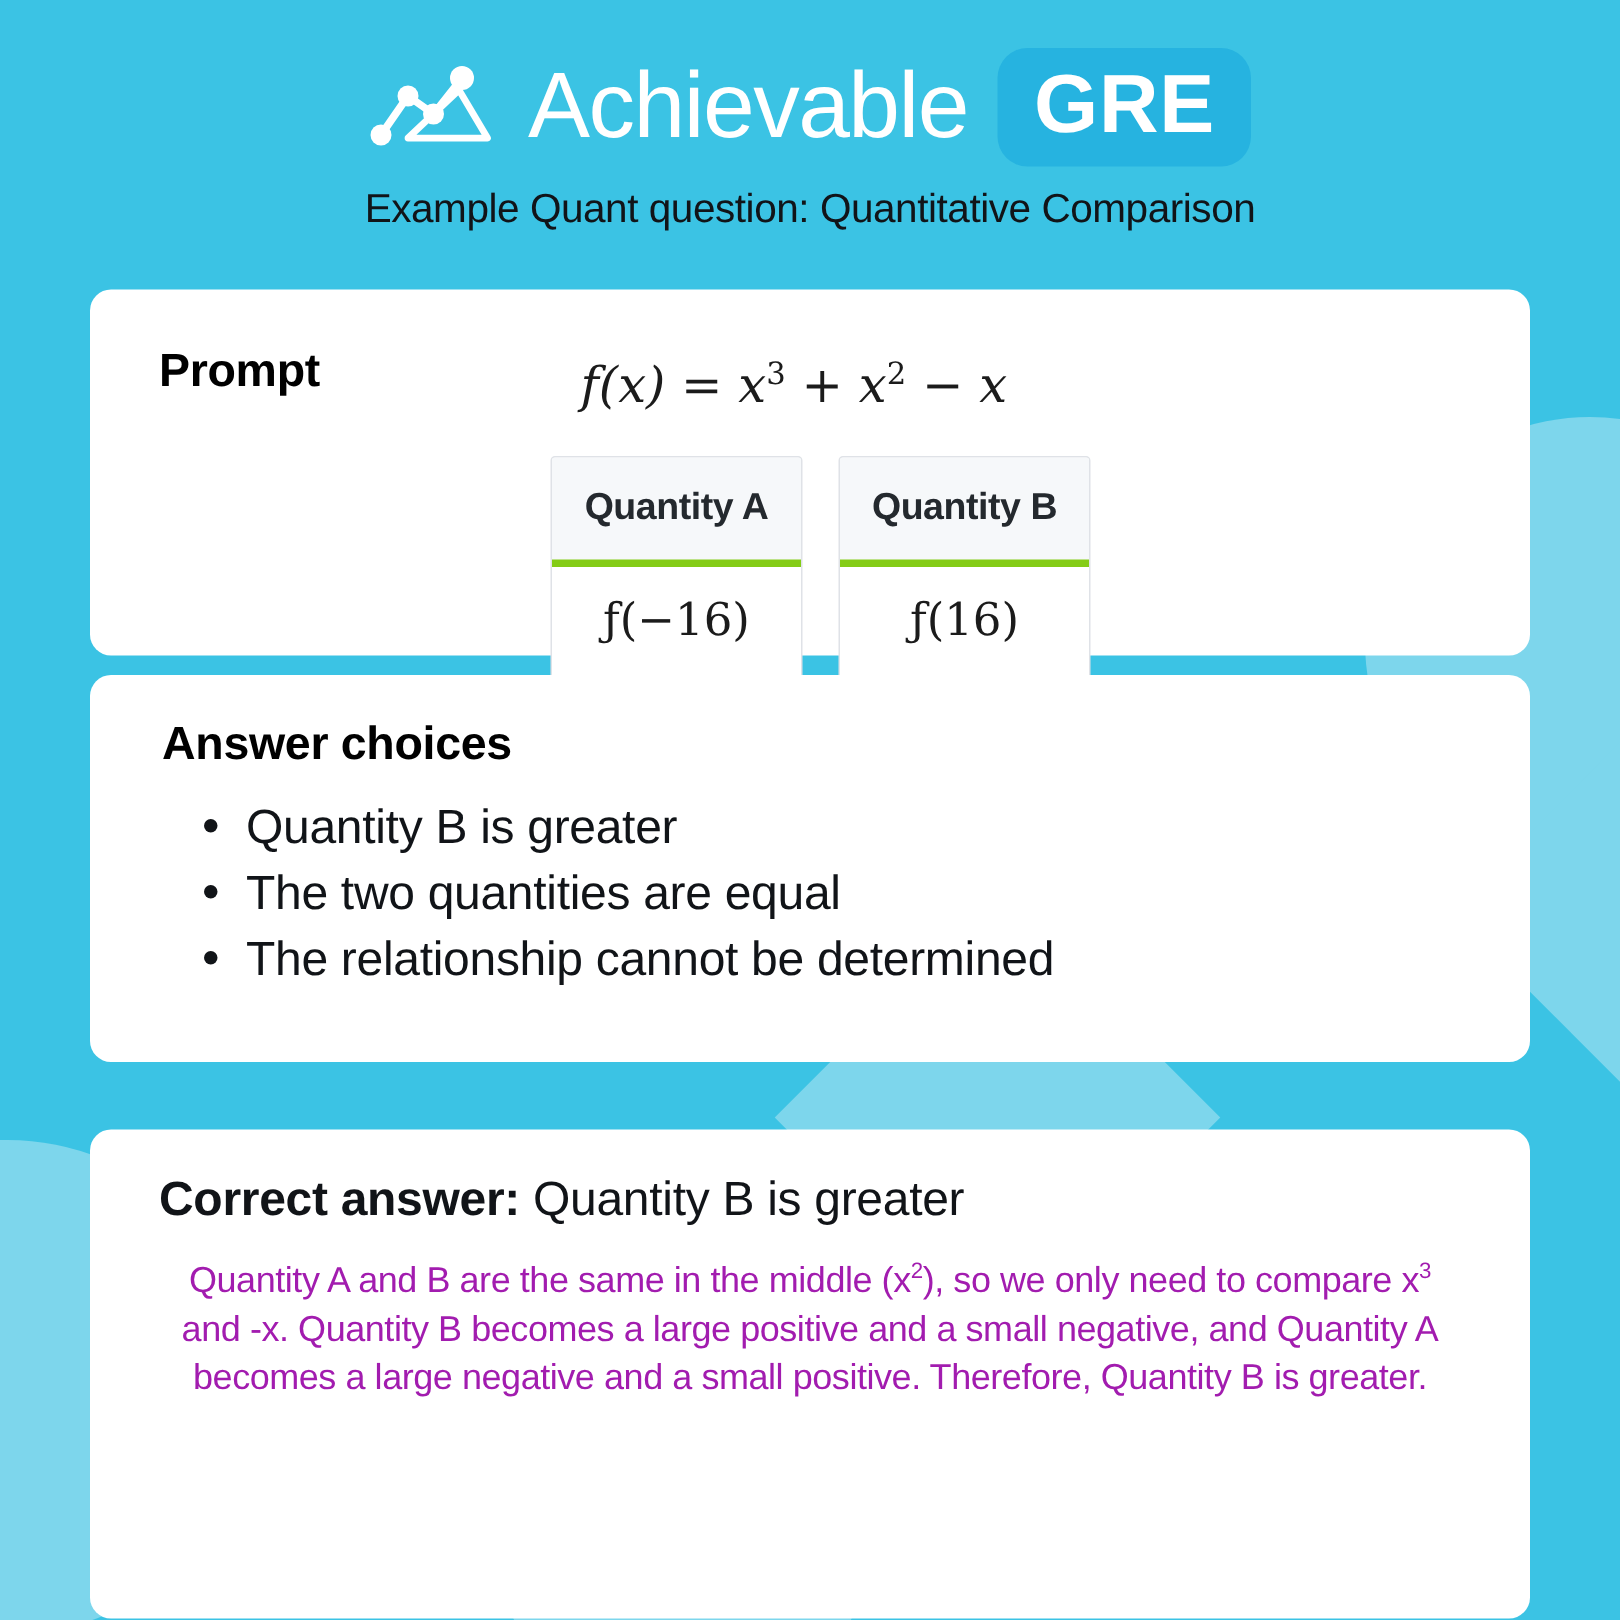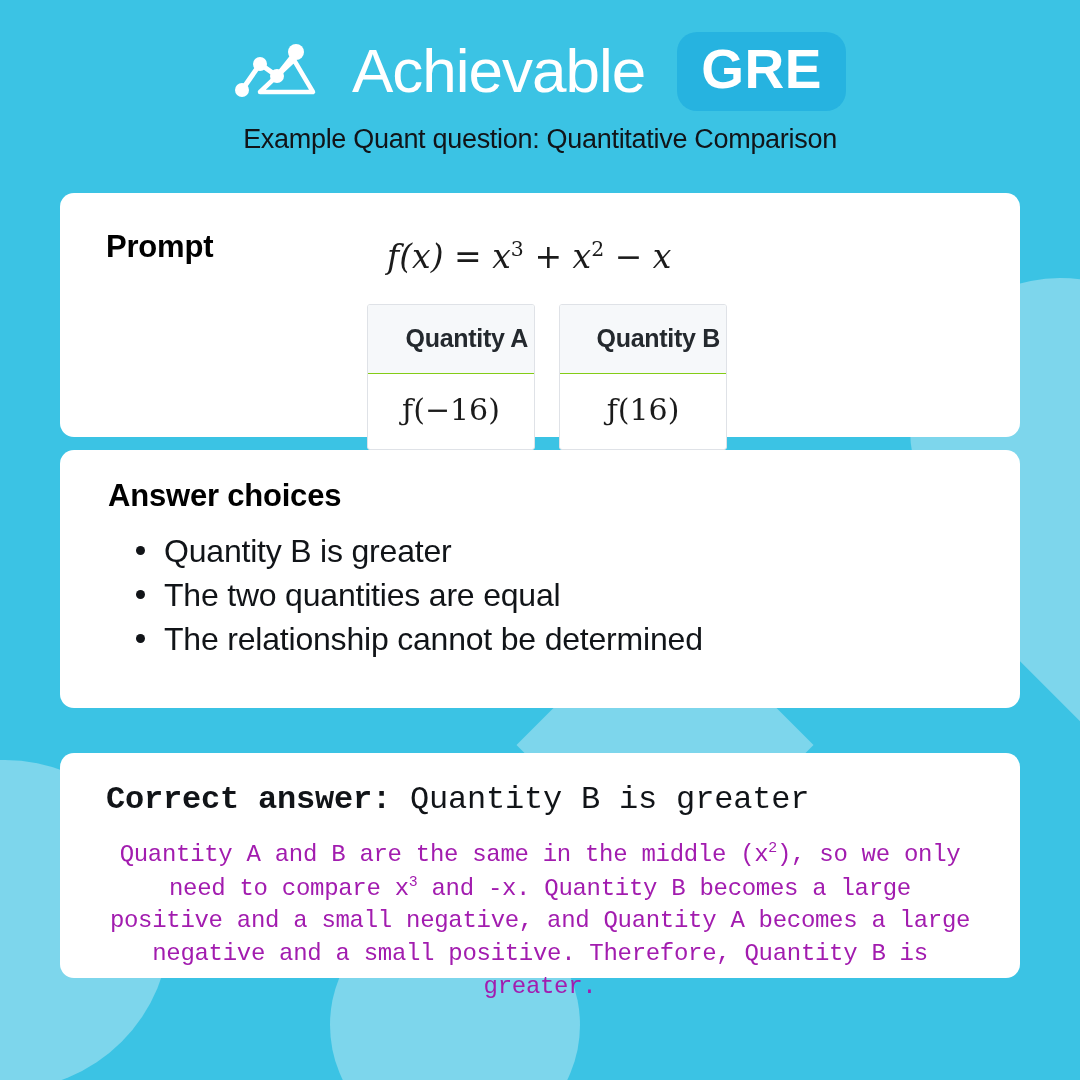--- a/index.html
+++ b/index.html
@@ -63,21 +63,21 @@
 
   
   .header {
     padding-top: 32px;
     text-align: center;
   }
   .brand-row {
     display: flex;
     align-items: center;
     justify-content: center;
-    gap: 32px;
+    gap: 20px;
     height: 78px;
   }
   .logo-mark {
     display: block;
     width: 86px;
     height: 58px;
     flex: none;
   }
   .brand-name {
     color: #ffffff;
@@ -110,21 +110,21 @@
   .card {
     position: absolute;
     left: 60px;
     width: 960px;
     background: #ffffff;
     border-radius: 14px;
     box-sizing: border-box;
   }
   #card-prompt      { top: 193px; height: 244px; }
   #card-choices     { top: 450px; height: 258px; }
-  #card-explanation { top: 753px; height: 225px; font-family: Liberation Mono, monospace; }
+  #card-explanation { top: 753px; height: 326px; }
 
   .card-heading {
     font-size: 31px;
     font-weight: 700;
     color: #000000;
     letter-spacing: -0.2px;
   }
 
   
   .prompt-inner {
@@ -160,22 +160,22 @@
   }
   .qty-table {
     border: 1px solid #dfe2e7;
     border-radius: 3px;
     width: 166px;
     overflow: hidden;
     background: #ffffff;
   }
   .qty-head {
     background: #f6f8fa;
-    border-bottom: 1px solid #84cc16;
-    text-align: right;
+    border-bottom: 5px solid #84cc16;
+    text-align: center;
     font-size: 25px;
     font-weight: 700;
     color: #24292e;
     padding: 19px 6px 20px 6px;
     letter-spacing: -0.3px;
   }
   .qty-body {
     text-align: center;
     padding: 18px 6px 22px 6px;
     font-family: "DejaVu Serif", "Liberation Serif", serif;

